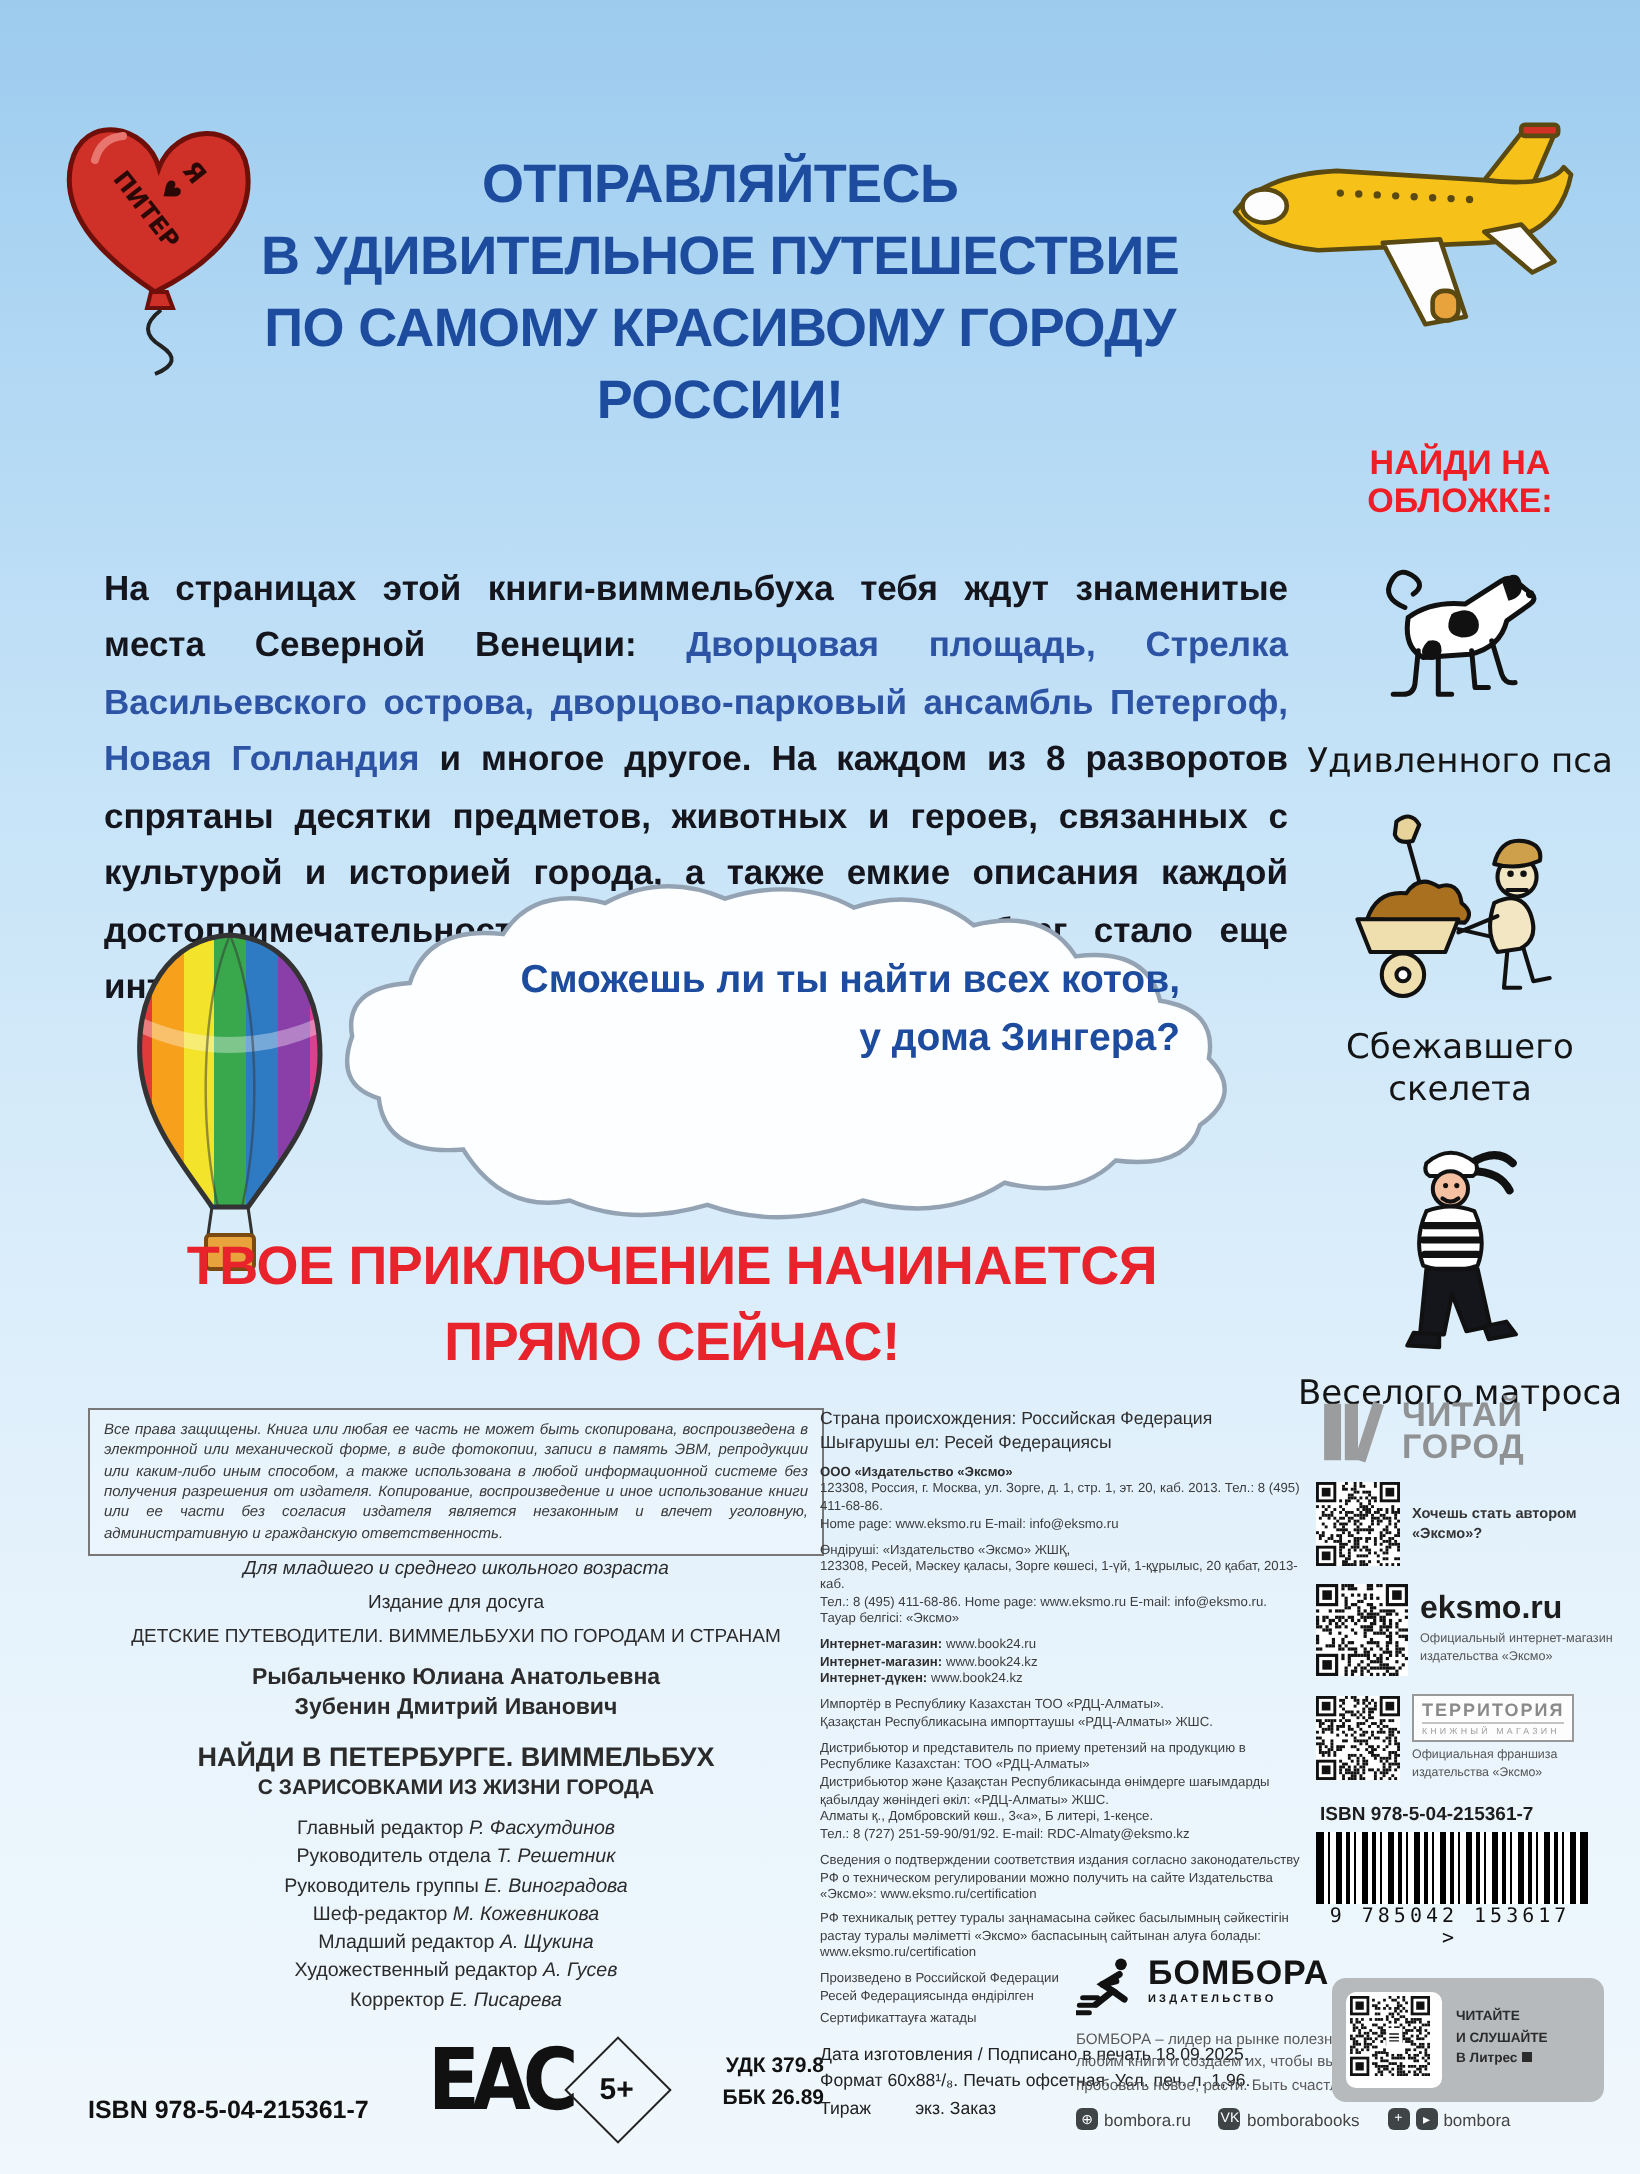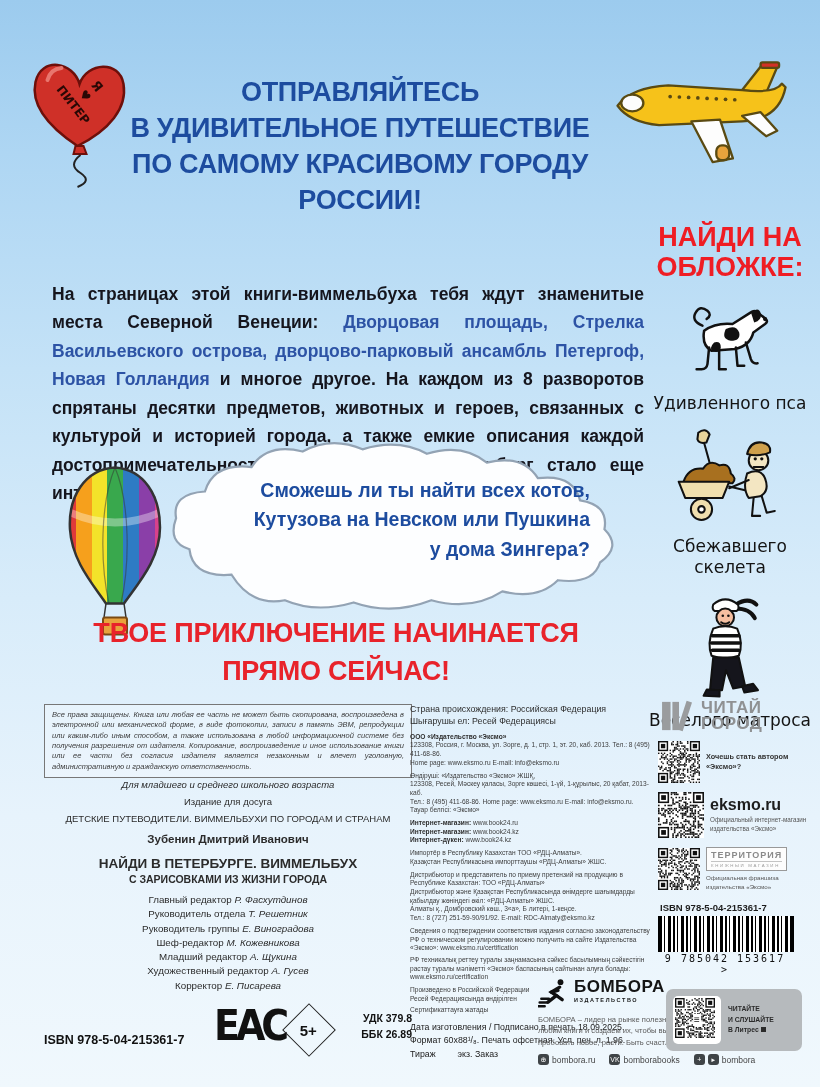--- a/index.html
+++ b/index.html
@@ -14,21 +14,21 @@
   .heart-balloon{left:26px;top:50px;width:108px;height:140px;}
   .plane{left:596px;top:55px;width:200px;height:120px;}
 
   
   .intro{left:52px;top:262px;width:592px;font-size:17.5px;font-weight:600;
     line-height:1.63;color:#15151d;text-align:justify;}
   .intro .hl{color:#2d53a5;font-weight:700;}
 
   
   .find-col{left:645px;top:222px;width:170px;text-align:center;}
-  .find-title{font-size:27px;line-height:1.12;color:#ef1d24;font-weight:800;}
+  .find-title{font-size:17px;line-height:1.12;color:#ef1d24;font-weight:800;}
   .find-item svg{display:block;margin:0 auto;}
   .find-label{margin-top:3px;font-size:17px;line-height:1.22;color:#141414;
     font-family:"DejaVu Sans",sans-serif;}
   .fi1 svg{margin-top:12px;} .fi2 svg{margin-top:9px;} .fi3 svg{margin-top:9px;}
 
   
   .hab{left:60px;top:460px;width:110px;height:192px;}
   .cloud{left:165px;top:436px;width:455px;height:175px;}
   .cloud svg{position:absolute;inset:0;}
   .cloud-text{position:absolute;left:40px;right:30px;top:40px;text-align:right;
@@ -234,36 +234,36 @@
     <path d="M46 140 l-2 14 M64 140 l2 14" stroke="#333" stroke-width="1.5"></path>
     <rect x="43" y="154" width="24" height="17" rx="2" fill="#e8a33c" stroke="#7a4a12" stroke-width="2"></rect>
   </svg>
 
   <div class="abs cloud">
     <svg viewBox="0 0 410 165" preserveAspectRatio="none">
       <path d="M60 125 Q 25 128 22 102 Q 2 96 10 74 Q 6 52 36 50 Q 44 24 78 28 Q 92 6 124 14 Q 150 0 178 12 Q 210 2 236 16 Q 268 6 290 24 Q 322 16 336 38 Q 368 34 374 58 Q 400 62 396 84 Q 412 100 392 114 Q 386 134 354 130 Q 336 148 304 140 Q 276 158 240 148 Q 204 162 170 150 Q 136 160 108 148 Q 78 154 60 125 Z" fill="#fdfeff" stroke="#93a3b4" stroke-width="2"></path>
     </svg>
     <div class="cloud-text">
       <div>Сможешь ли ты найти всех котов,</div>
-      <div>Кутузова на Невском или Пушкина</div>
       <div>у дома Зингера?</div>
     </div>
   </div>
 
   <div class="abs cta">
     <div>ТВОЕ ПРИКЛЮЧЕНИЕ НАЧИНАЕТСЯ</div>
     <div>ПРЯМО СЕЙЧАС!</div>
   </div>
 
   <div class="abs imp-left">
     <div class="legal">Все права защищены. Книга или любая ее часть не может быть скопирована, воспроизведена в электронной или механической форме, в виде фотокопии, записи в память ЭВМ, репродукции или каким-либо иным способом, а также использована в любой информационной системе без получения разрешения от издателя. Копирование, воспроизведение и иное использование книги или ее части без согласия издателя является незаконным и влечет уголовную, административную и гражданскую ответственность.</div>
     <div class="center agenote">Для младшего и среднего школьного возраста</div>
     <div class="center edition">Издание для досуга</div>
     <div class="center series">ДЕТСКИЕ ПУТЕВОДИТЕЛИ. ВИММЕЛЬБУХИ ПО ГОРОДАМ И СТРАНАМ</div>
     <div class="center authors">
+      <div>Рыбальченко Юлиана Анатольевна</div>
       <div>Зубенин Дмитрий Иванович</div>
     </div>
     <div class="center btitle">НАЙДИ В ПЕТЕРБУРГЕ. ВИММЕЛЬБУХ</div>
     <div class="center bsub">С ЗАРИСОВКАМИ ИЗ ЖИЗНИ ГОРОДА</div>
     <div class="center credits">
       <div><span>Главный редактор</span> <em>Р. Фасхутдинов</em></div>
       <div><span>Руководитель отдела</span> <em>Т. Решетник</em></div>
       <div><span>Руководитель группы</span> <em>Е. Виноградова</em></div>
       <div><span>Шеф-редактор</span> <em>М. Кожевникова</em></div>
       <div><span>Младший редактор</span> <em>А. Щукина</em></div>

